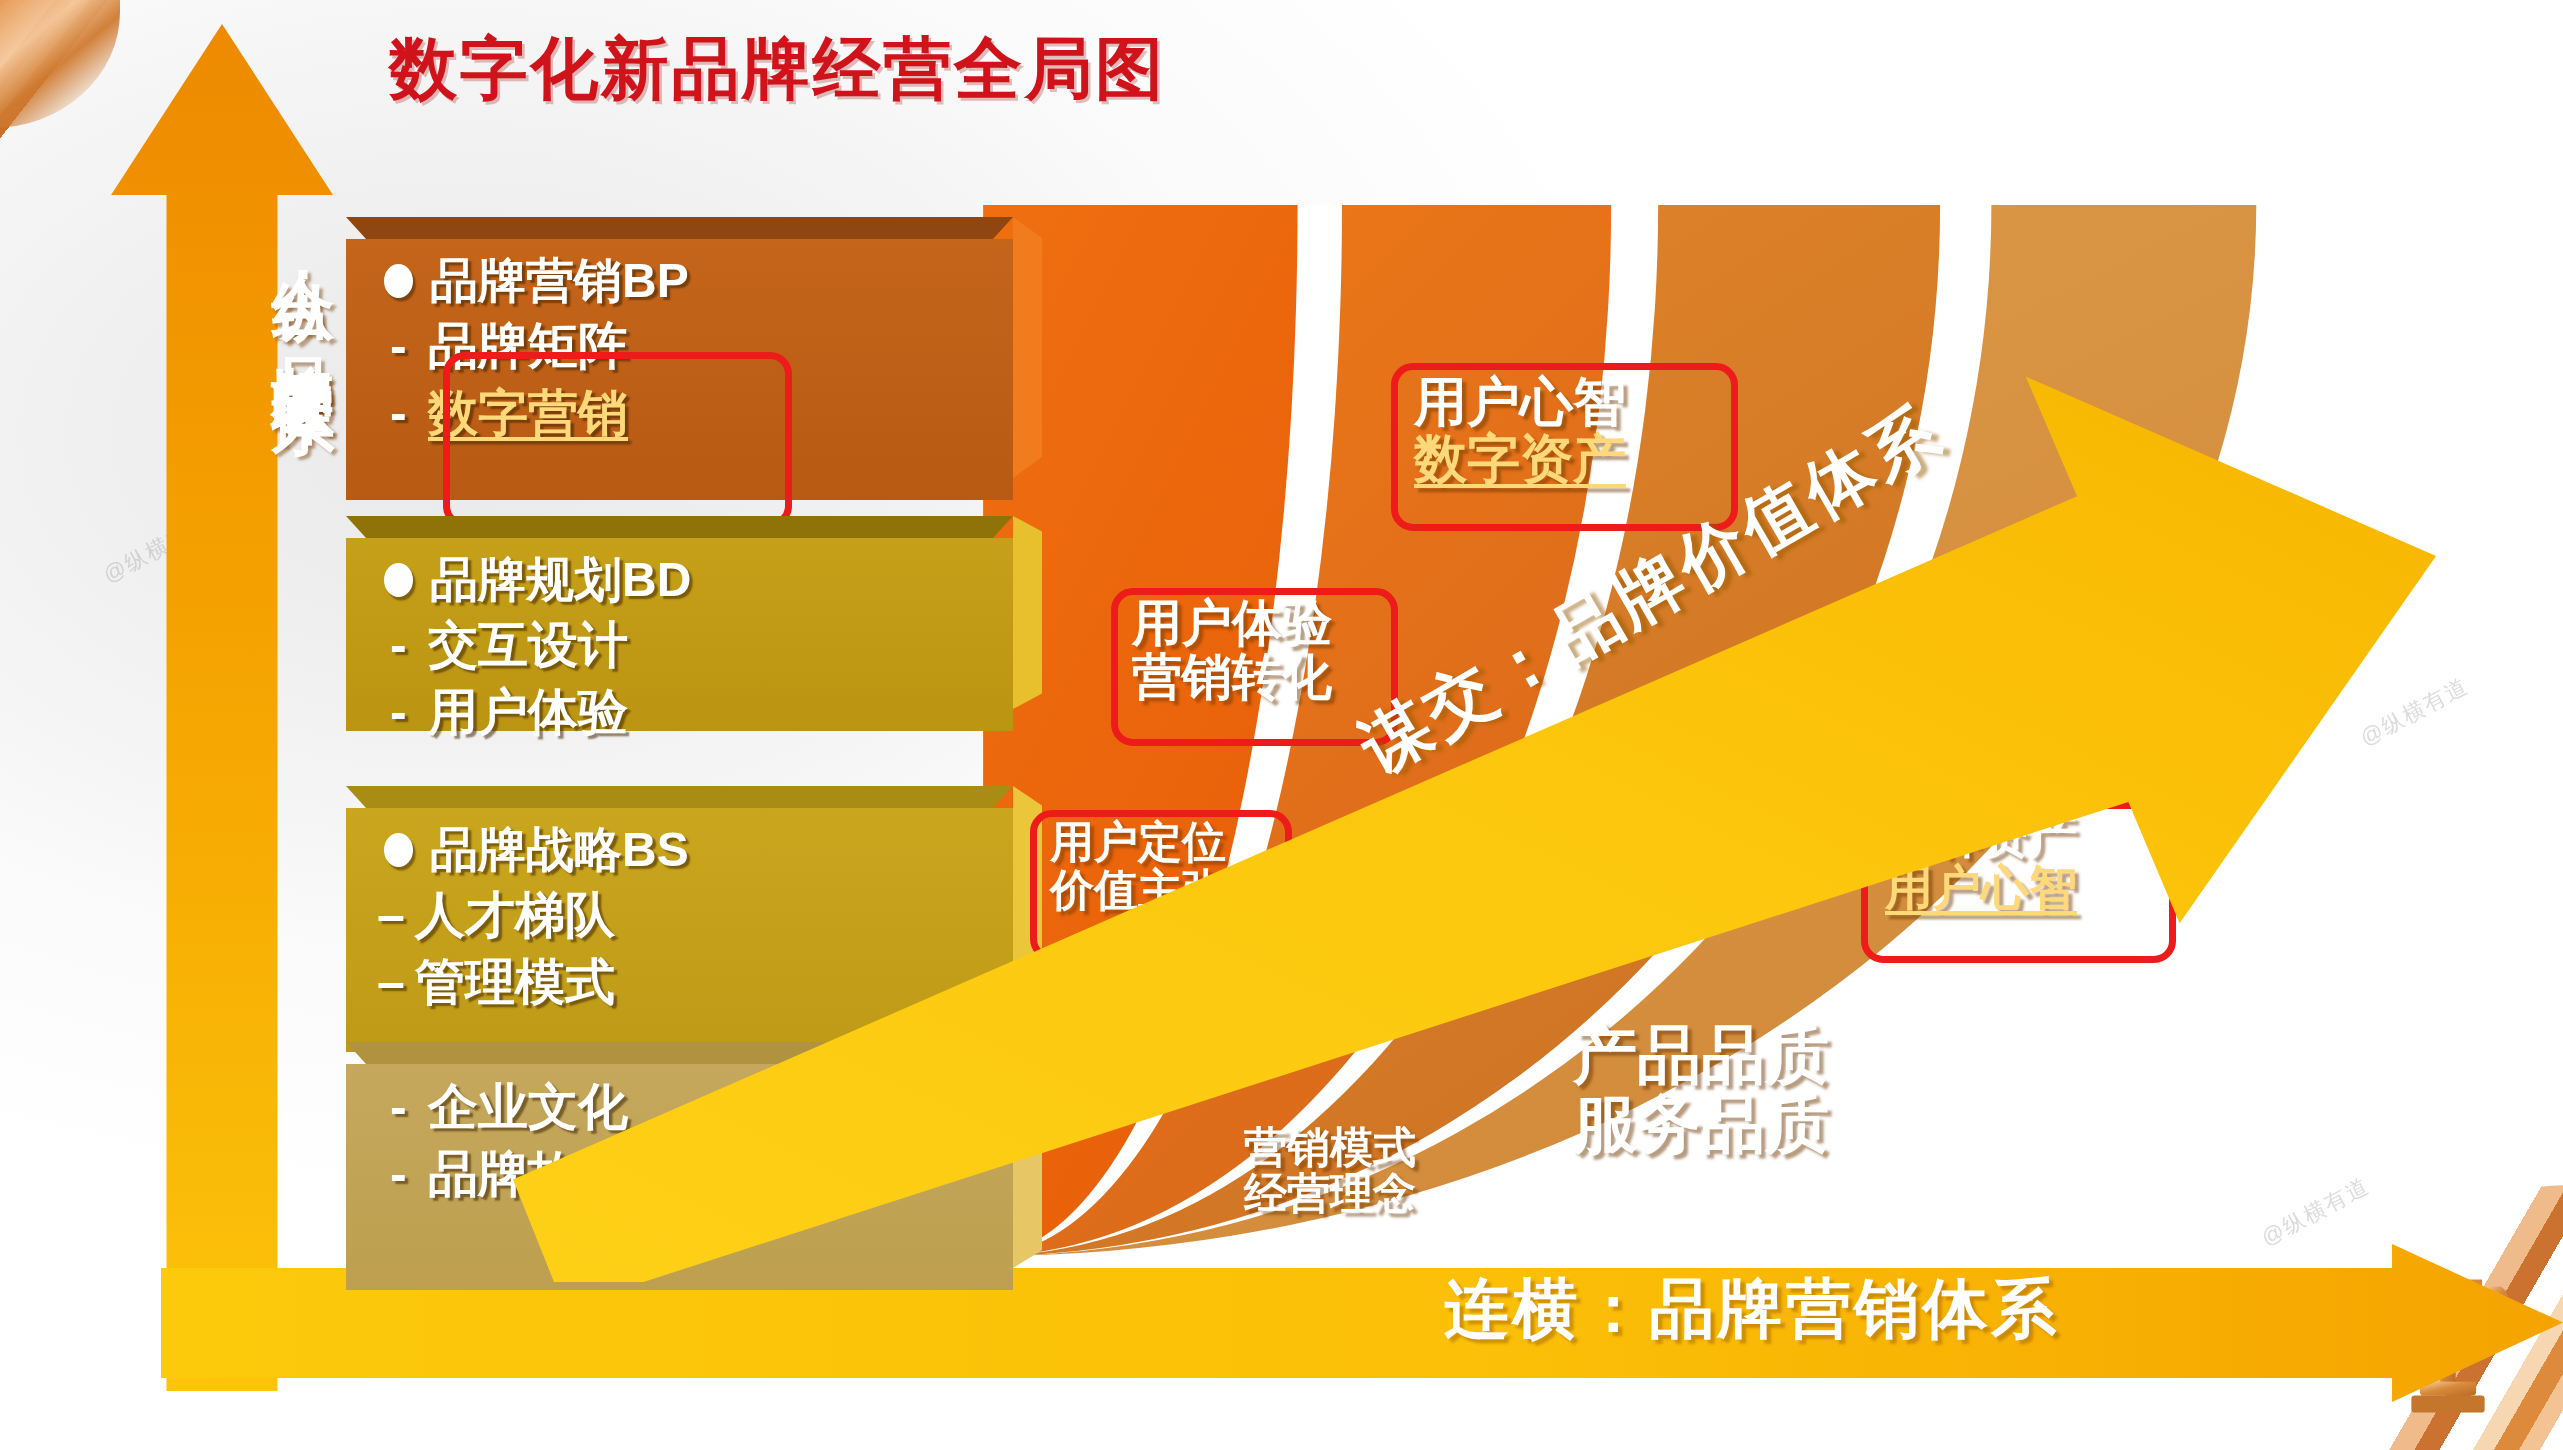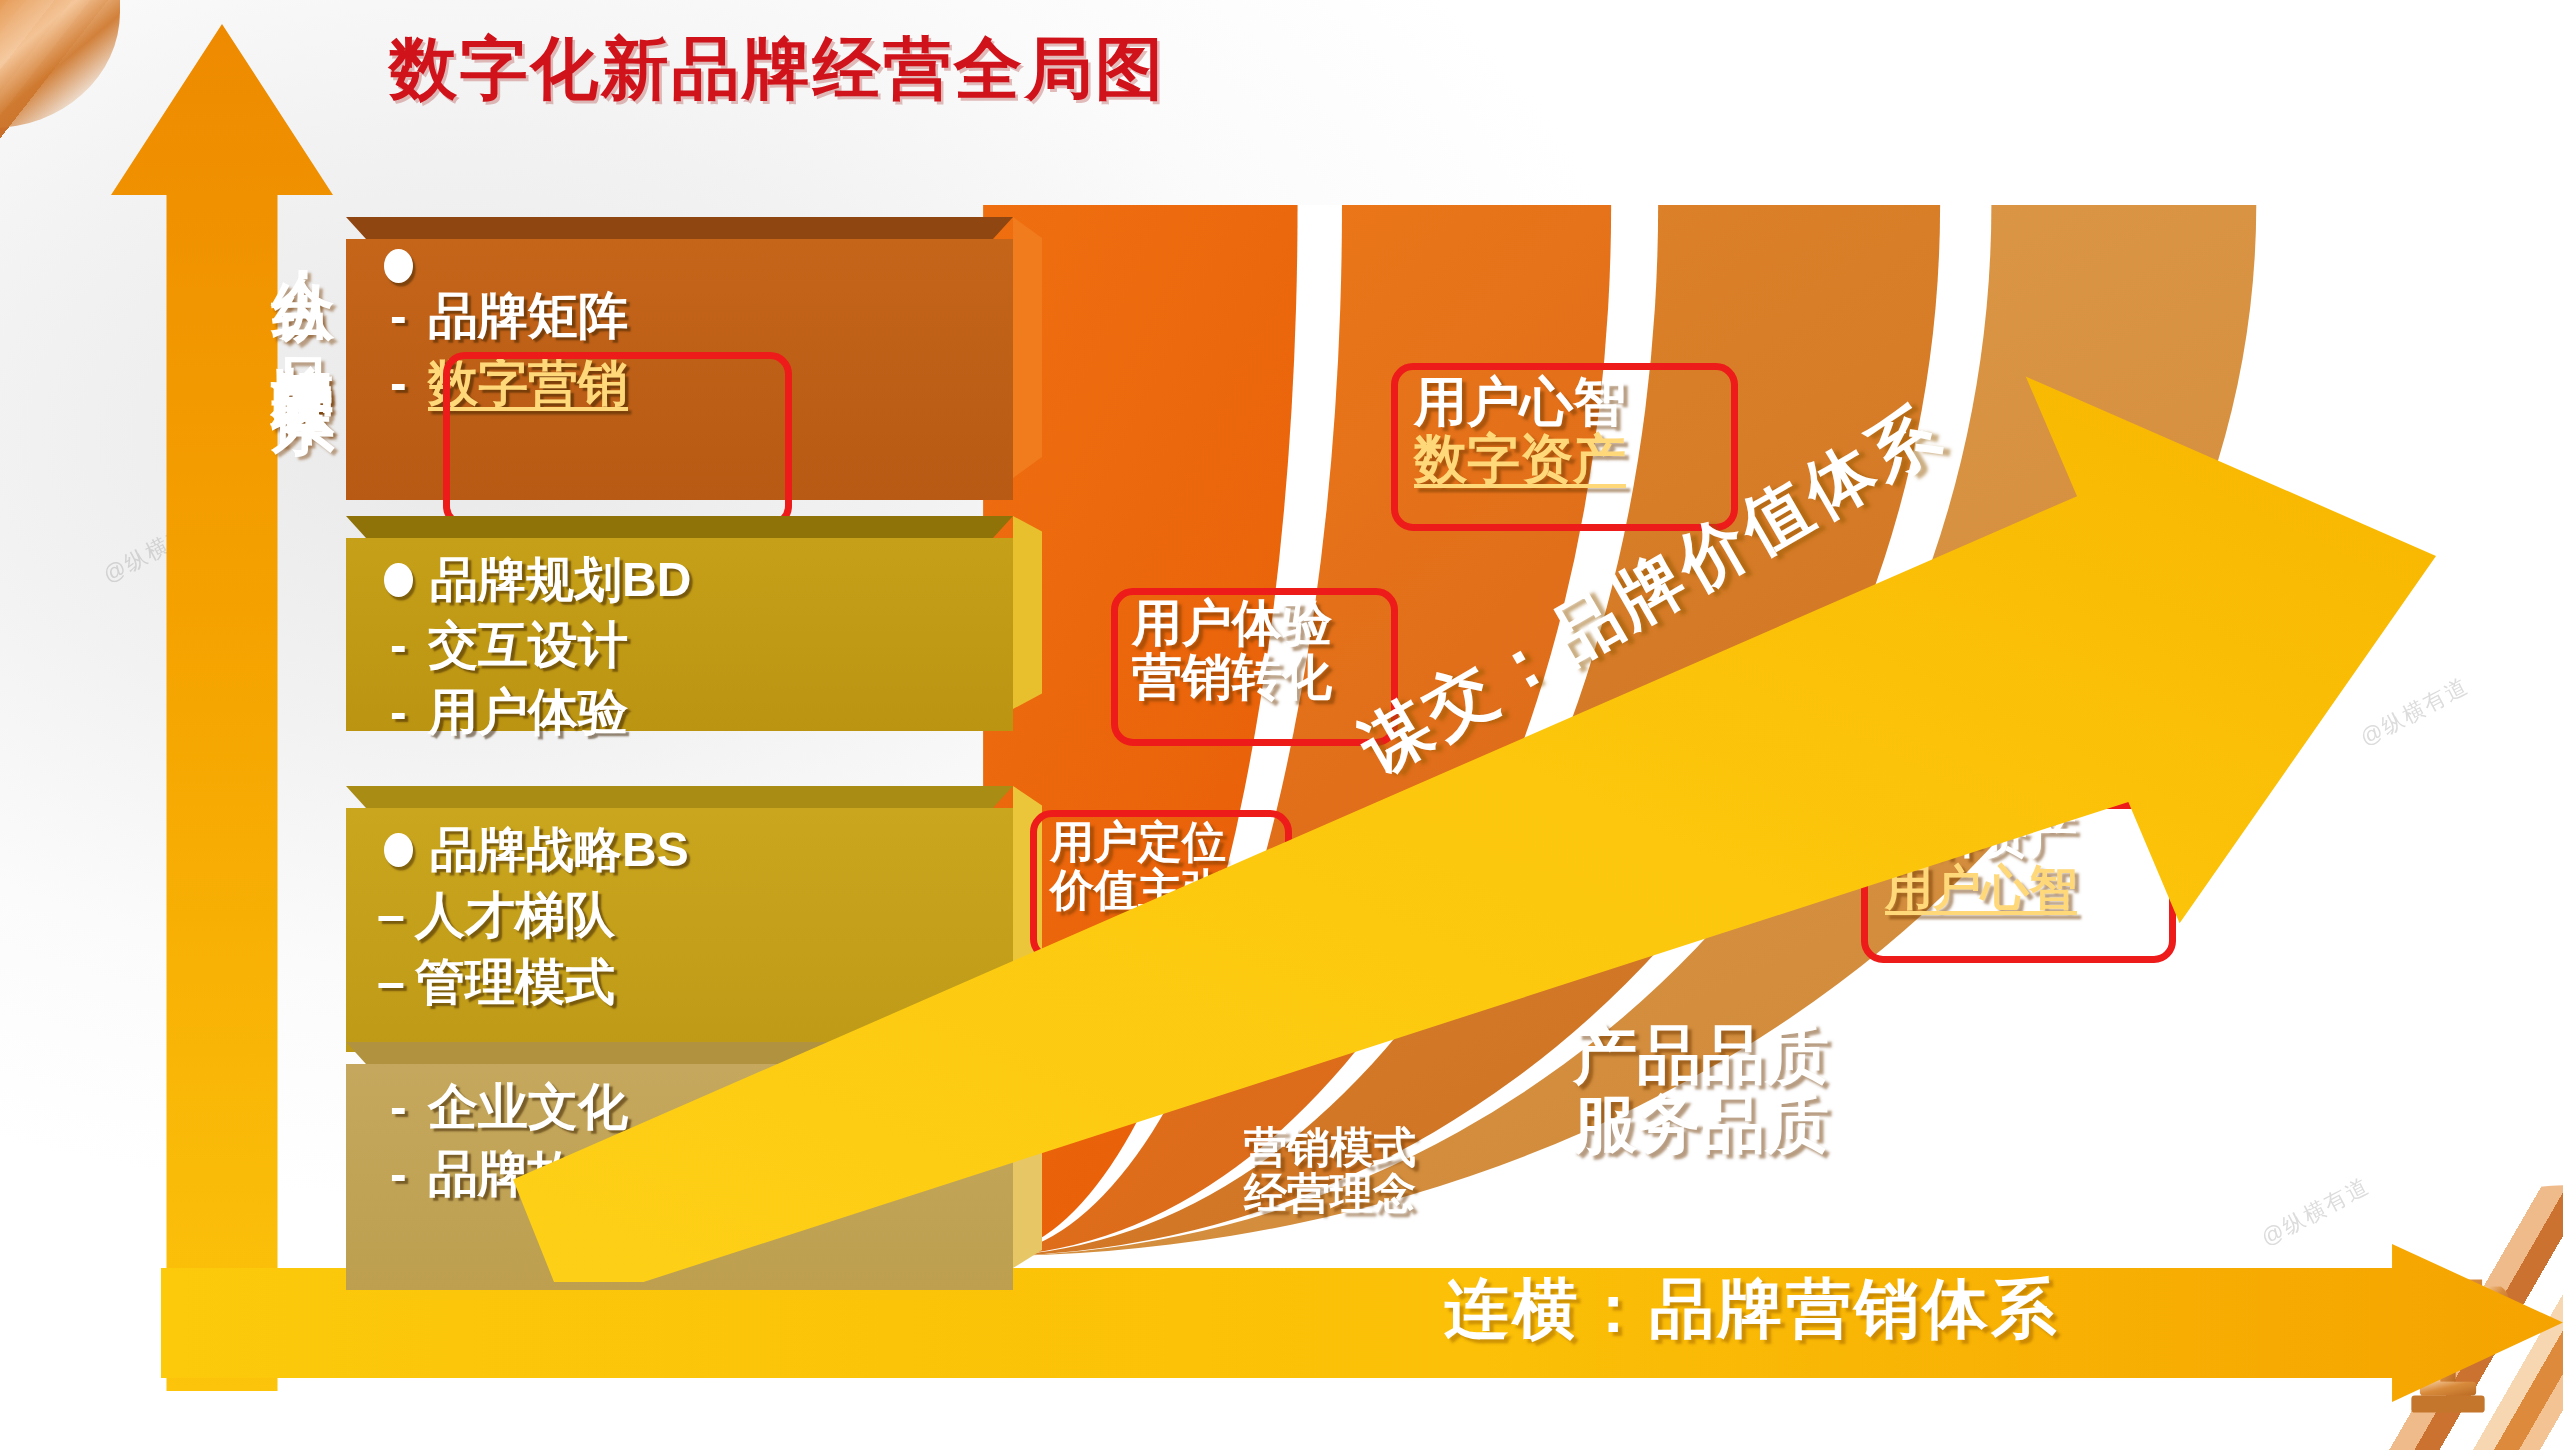--- a/index.html
+++ b/index.html
@@ -162,20 +162,21 @@
   <path d="M0 0 L420 0 A420 1230 0 0 1 0 1230 Z" fill="#ffffff"></path>
   <path d="M0 0 L368 0 A368 1230 0 0 1 0 1230 Z" fill="url(#a1)"></path>
 </svg>
 
 <div class="box" style="top:239px;height:261px;">
   <div class="face" style="background:linear-gradient(180deg,#c4651a,#b85a13);">
     <div class="top" style="background:#8f4610;clip-path:polygon(0 0,100% 0,97% 100%,3% 100%);"></div>
     <div class="side" style="background:#f07c1e;clip-path:polygon(0 0,100% 8%,100% 92%,0 100%);"></div>
     <div class="bline hdr">
       <span class="dot"></span>
+      <span>品牌营销BP</span>
     </div>
     <div class="bline sub">
       <span class="dash">-</span><span>品牌矩阵</span>
     </div>
     <div class="bline sub">
       <span class="dash">-</span><span class="gold">数字营销</span>
     </div>
   </div>
 </div>
 <div class="redbox" style="left:443px;top:352px;width:335px;height:162px;"></div>

